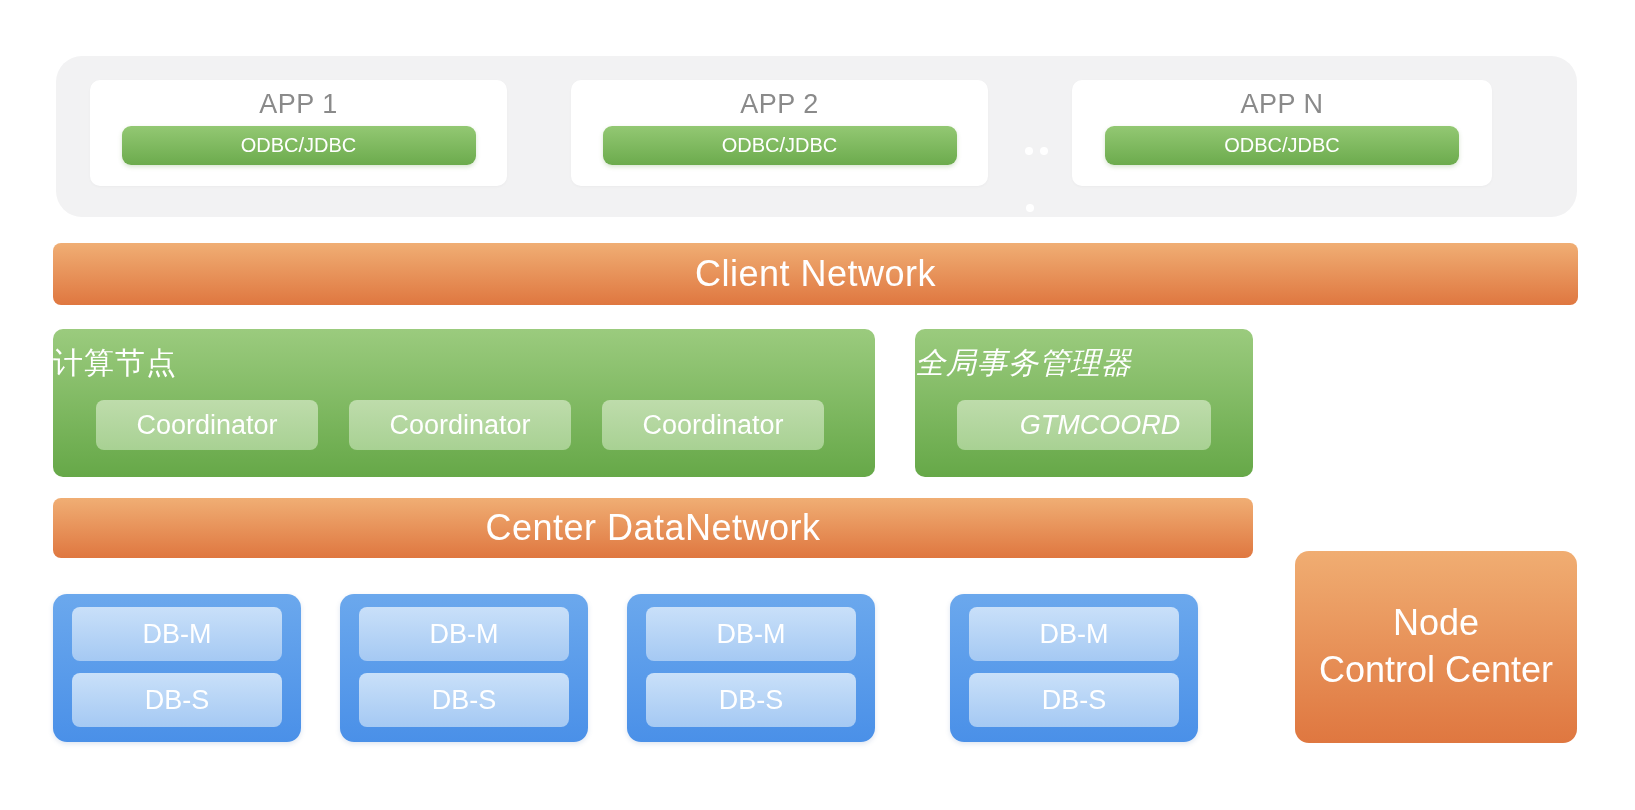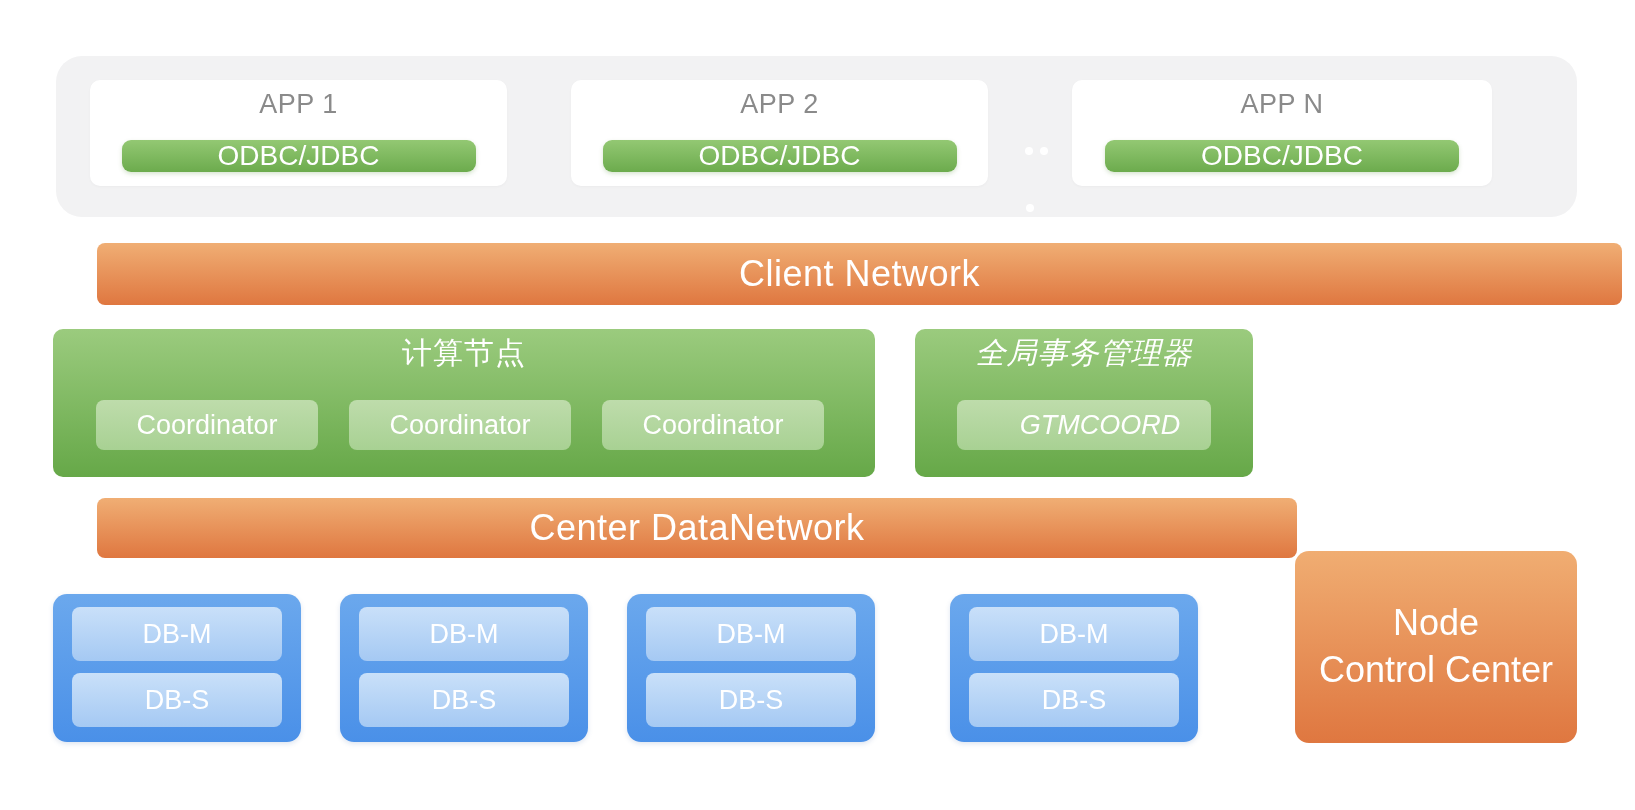--- a/index.html
+++ b/index.html
@@ -38,63 +38,61 @@
   .app-title {
     margin-top: 9px;
     text-align: center;
     font-size: 27px;
     color: #8a8a8a;
     letter-spacing: 0.5px;
   }
   .odbc-btn {
     position: absolute;
     left: 50%; transform: translateX(-50%);
-    top: 60px;
-    width: 354px; height: 32px;
+    top: 46px;
+    width: 354px; height: 39px;
     border-radius: 9px;
     background: linear-gradient(180deg, #93c873 0%, #6cab4d 100%);
     box-shadow: 0 2px 4px rgba(100,150,70,0.25);
     display: flex; align-items: center; justify-content: center;
     color: #ffffff;
-    font-size: 28px;
+    font-size: 20px;
   }
   .dot {
     position: absolute;
     width: 8px; height: 8px;
     border-radius: 50%;
     background: #ffffff;
   }
   .dot.d1 { left: 969px; top: 91px; }
   .dot.d2 { left: 984px; top: 91px; }
   .dot.d3 { left: 970px; top: 148px; }
   
   .net-bar {
     position: absolute;
     border-radius: 8px;
     background: linear-gradient(180deg, #f0ae74 0%, #df7740 100%);
     display: flex; align-items: center; justify-content: center;
     color: #ffffff;
     font-size: 36px;
     letter-spacing: 0.5px;
-    margin-left: 44px;
   }
   .net-bar.client  { left: 53px; top: 243px; width: 1525px; height: 62px; }
   .net-bar.private { left: 53px; top: 498px; width: 1200px; height: 60px; }
   
   .green-box {
     position: absolute;
     top: 329px; height: 148px;
     border-radius: 10px;
     background: linear-gradient(180deg, #9bcb7e 0%, #66a848 100%);
   }
   .green-box.compute { left: 53px;  width: 822px; }
   .green-box.gtm     { left: 915px; width: 338px; font-style: italic; }
   .green-title {
-    margin-top: 4px;
-    text-align: center;
+    margin-top: 14px;
     color: #ffffff;
     font-size: 30px;
     letter-spacing: 1px;
   }
   .pill {
     position: absolute;
     top: 71px;
     width: 222px; height: 50px;
     border-radius: 8px;
     background: linear-gradient(180deg, #bedcab 0%, #a8d193 100%);

